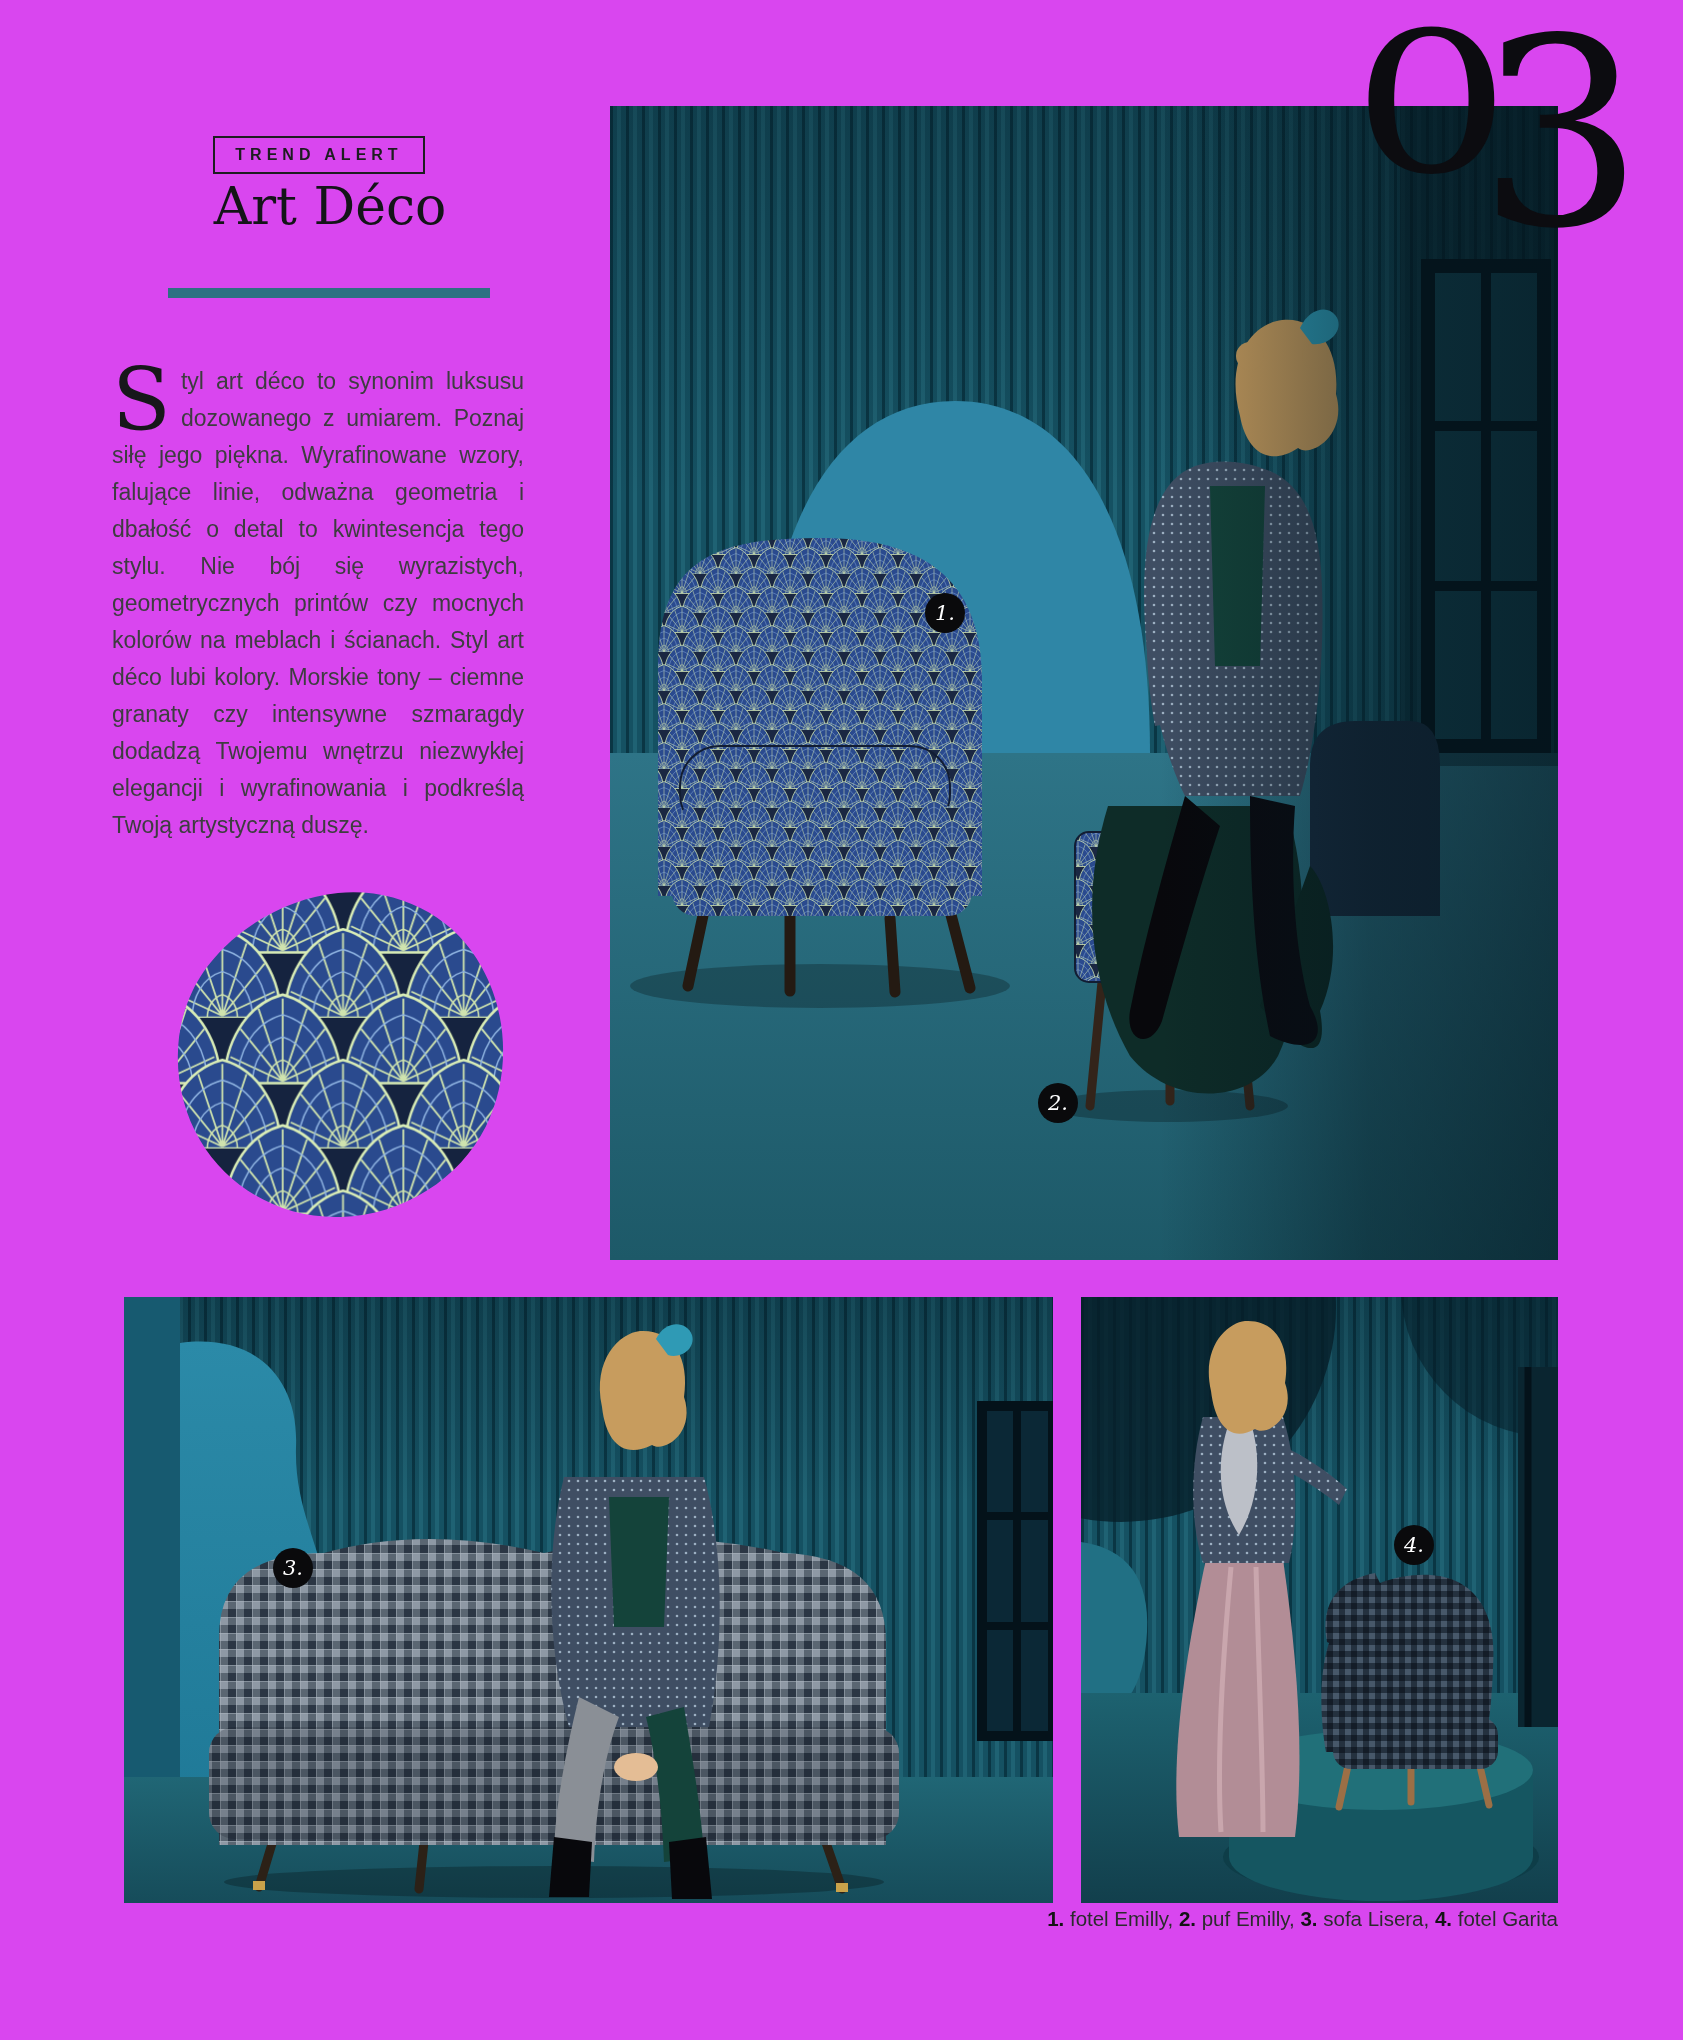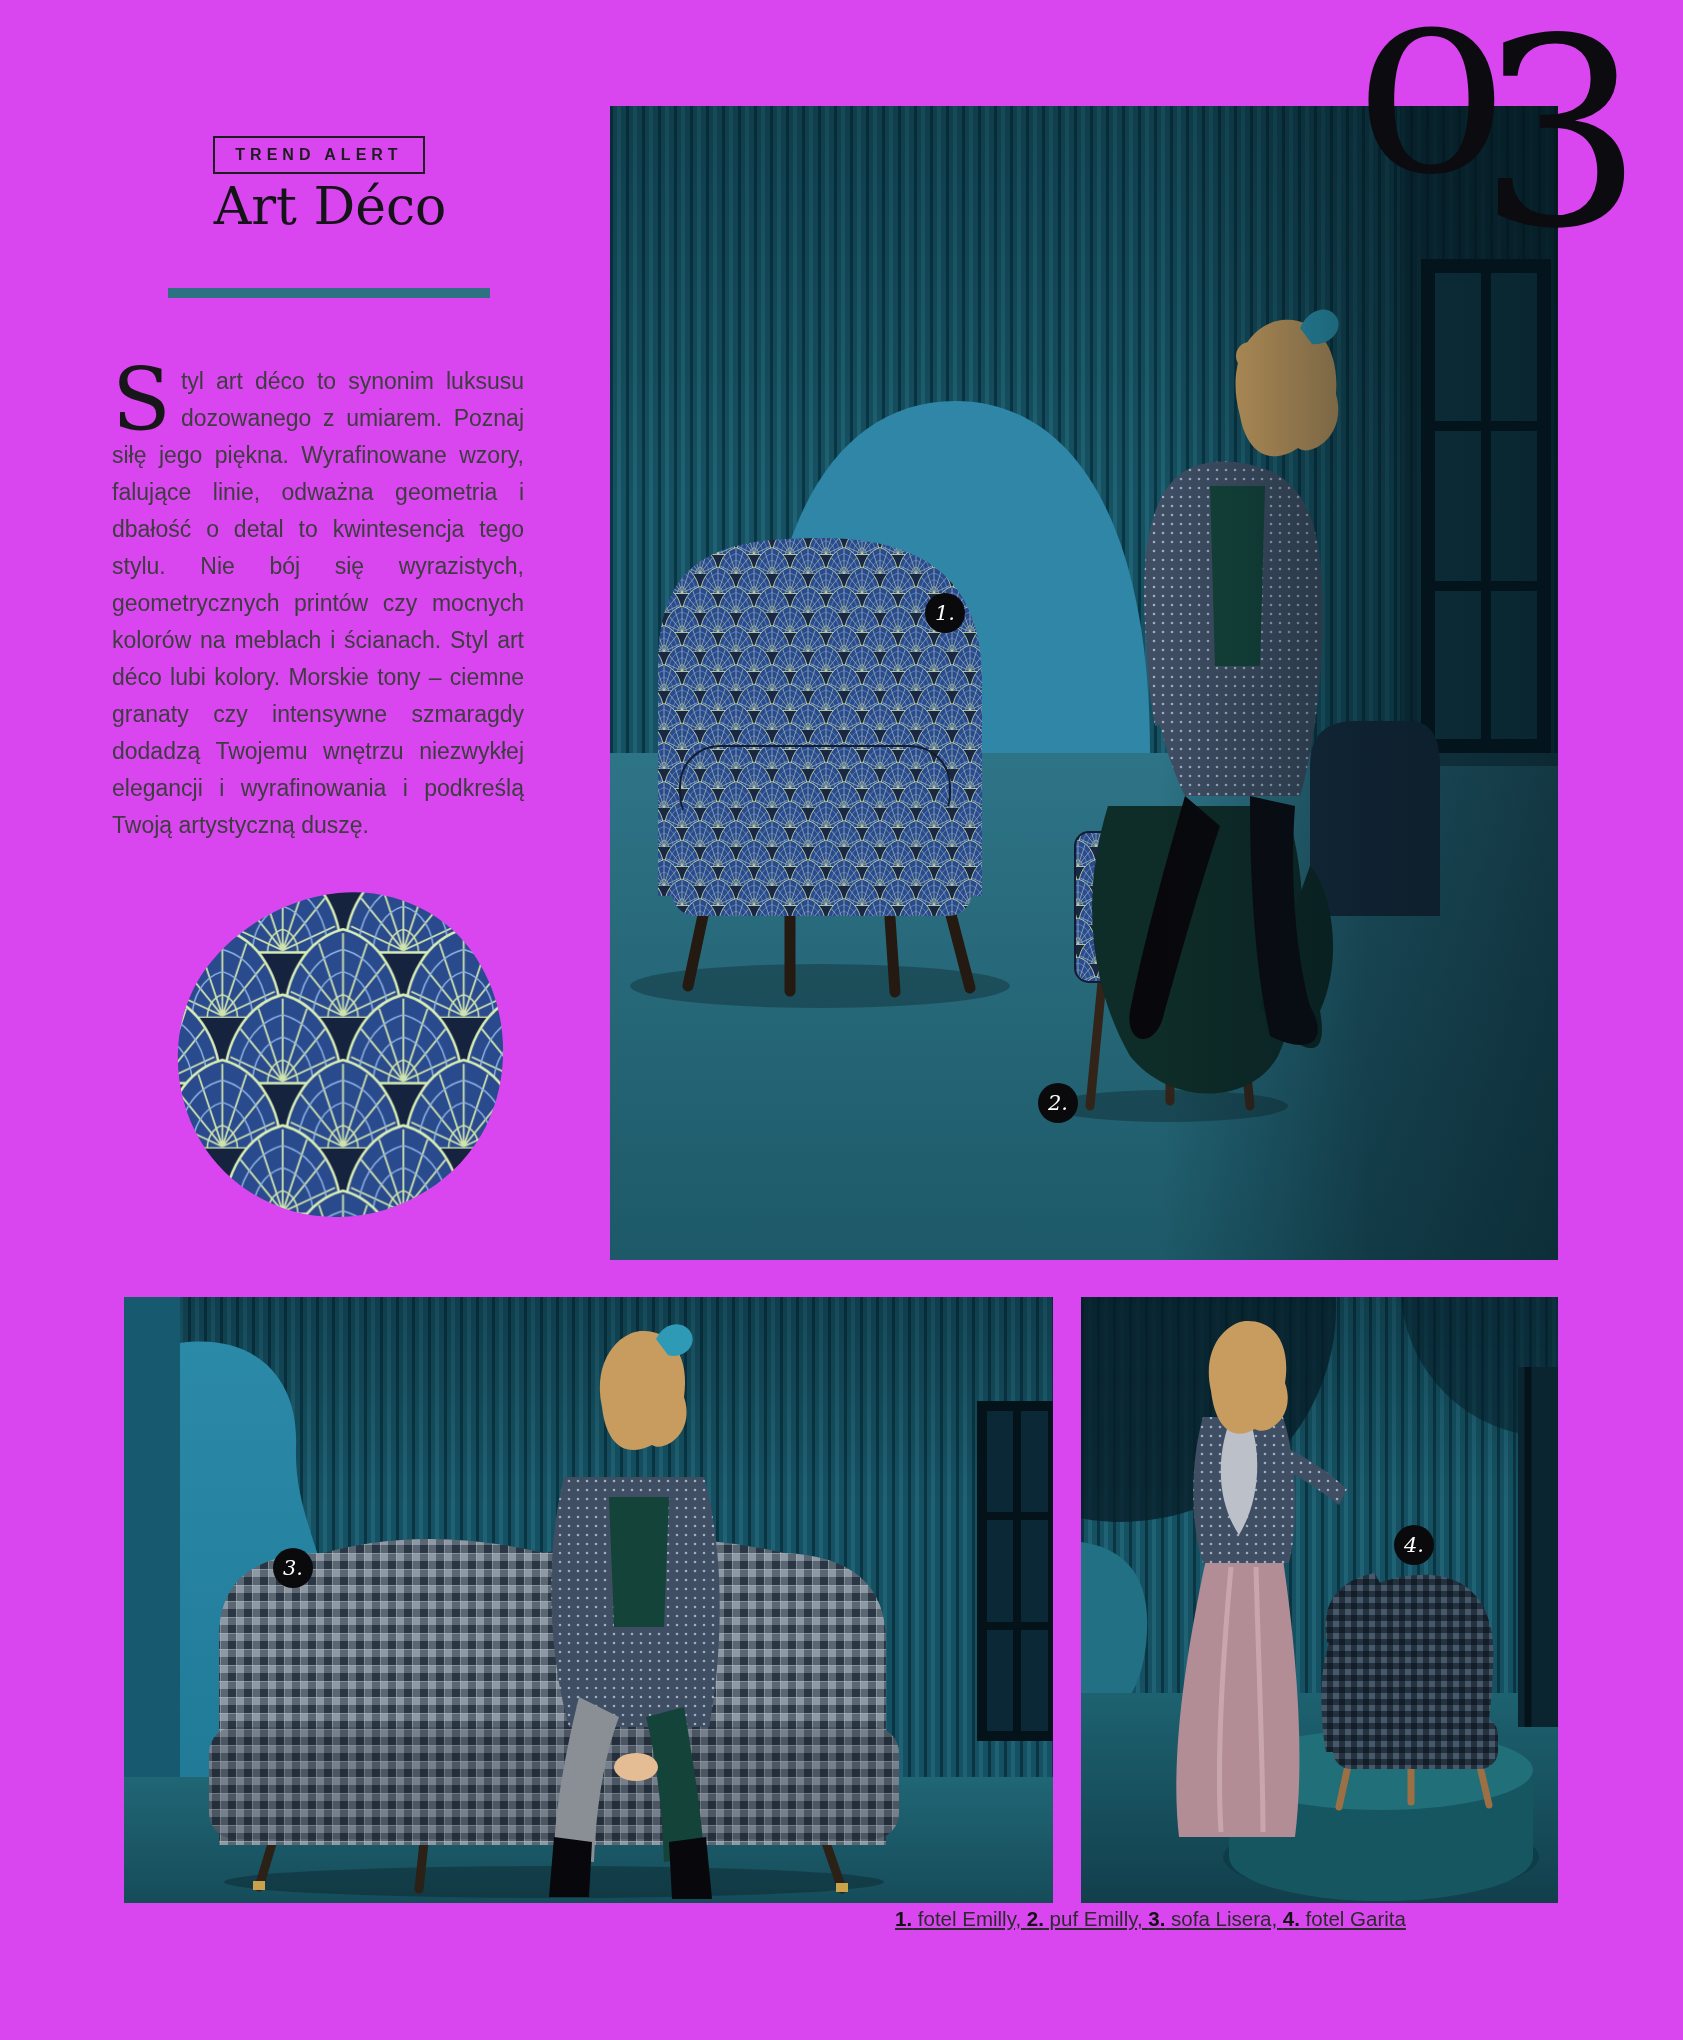--- a/index.html
+++ b/index.html
@@ -43,22 +43,22 @@
     font-family:"DejaVu Serif",serif;font-style:italic;font-size:21px;z-index:4;}
 
   
   .pagenum-zero{position:absolute;left:1352px;top:6px;z-index:9;
     font-family:"DejaVu Serif",serif;font-size:195px;line-height:1;color:#0c0c10;
     display:inline-block;transform:scaleX(1.28);transform-origin:left top;}
   .pagenum-three{position:absolute;left:1478px;top:4px;z-index:9;
     font-family:"DejaVu Serif",serif;font-size:260px;line-height:1;color:#0c0c10;}
 
   
-  .caption{position:absolute;left:895px;top:1907px;width:663px;
-    font-size:20.5px;color:#2b2b2d;text-decoration:underline;}
+  .caption{position:absolute;left:895px;top:1907px;width:663px;text-align:right;
+    font-size:20.5px;color:#2b2b2d;}
   .cap-num{font-weight:700;color:#131315;}
 </style>
 </head>
 <body>
 
 <div id="page">
 
   <svg width="0" height="0" style="position:absolute" aria-hidden="true" xmlns="http://www.w3.org/2000/svg" xmlns:xlink="http://www.w3.org/1999/xlink">
     <defs>
       <g id="fan">

